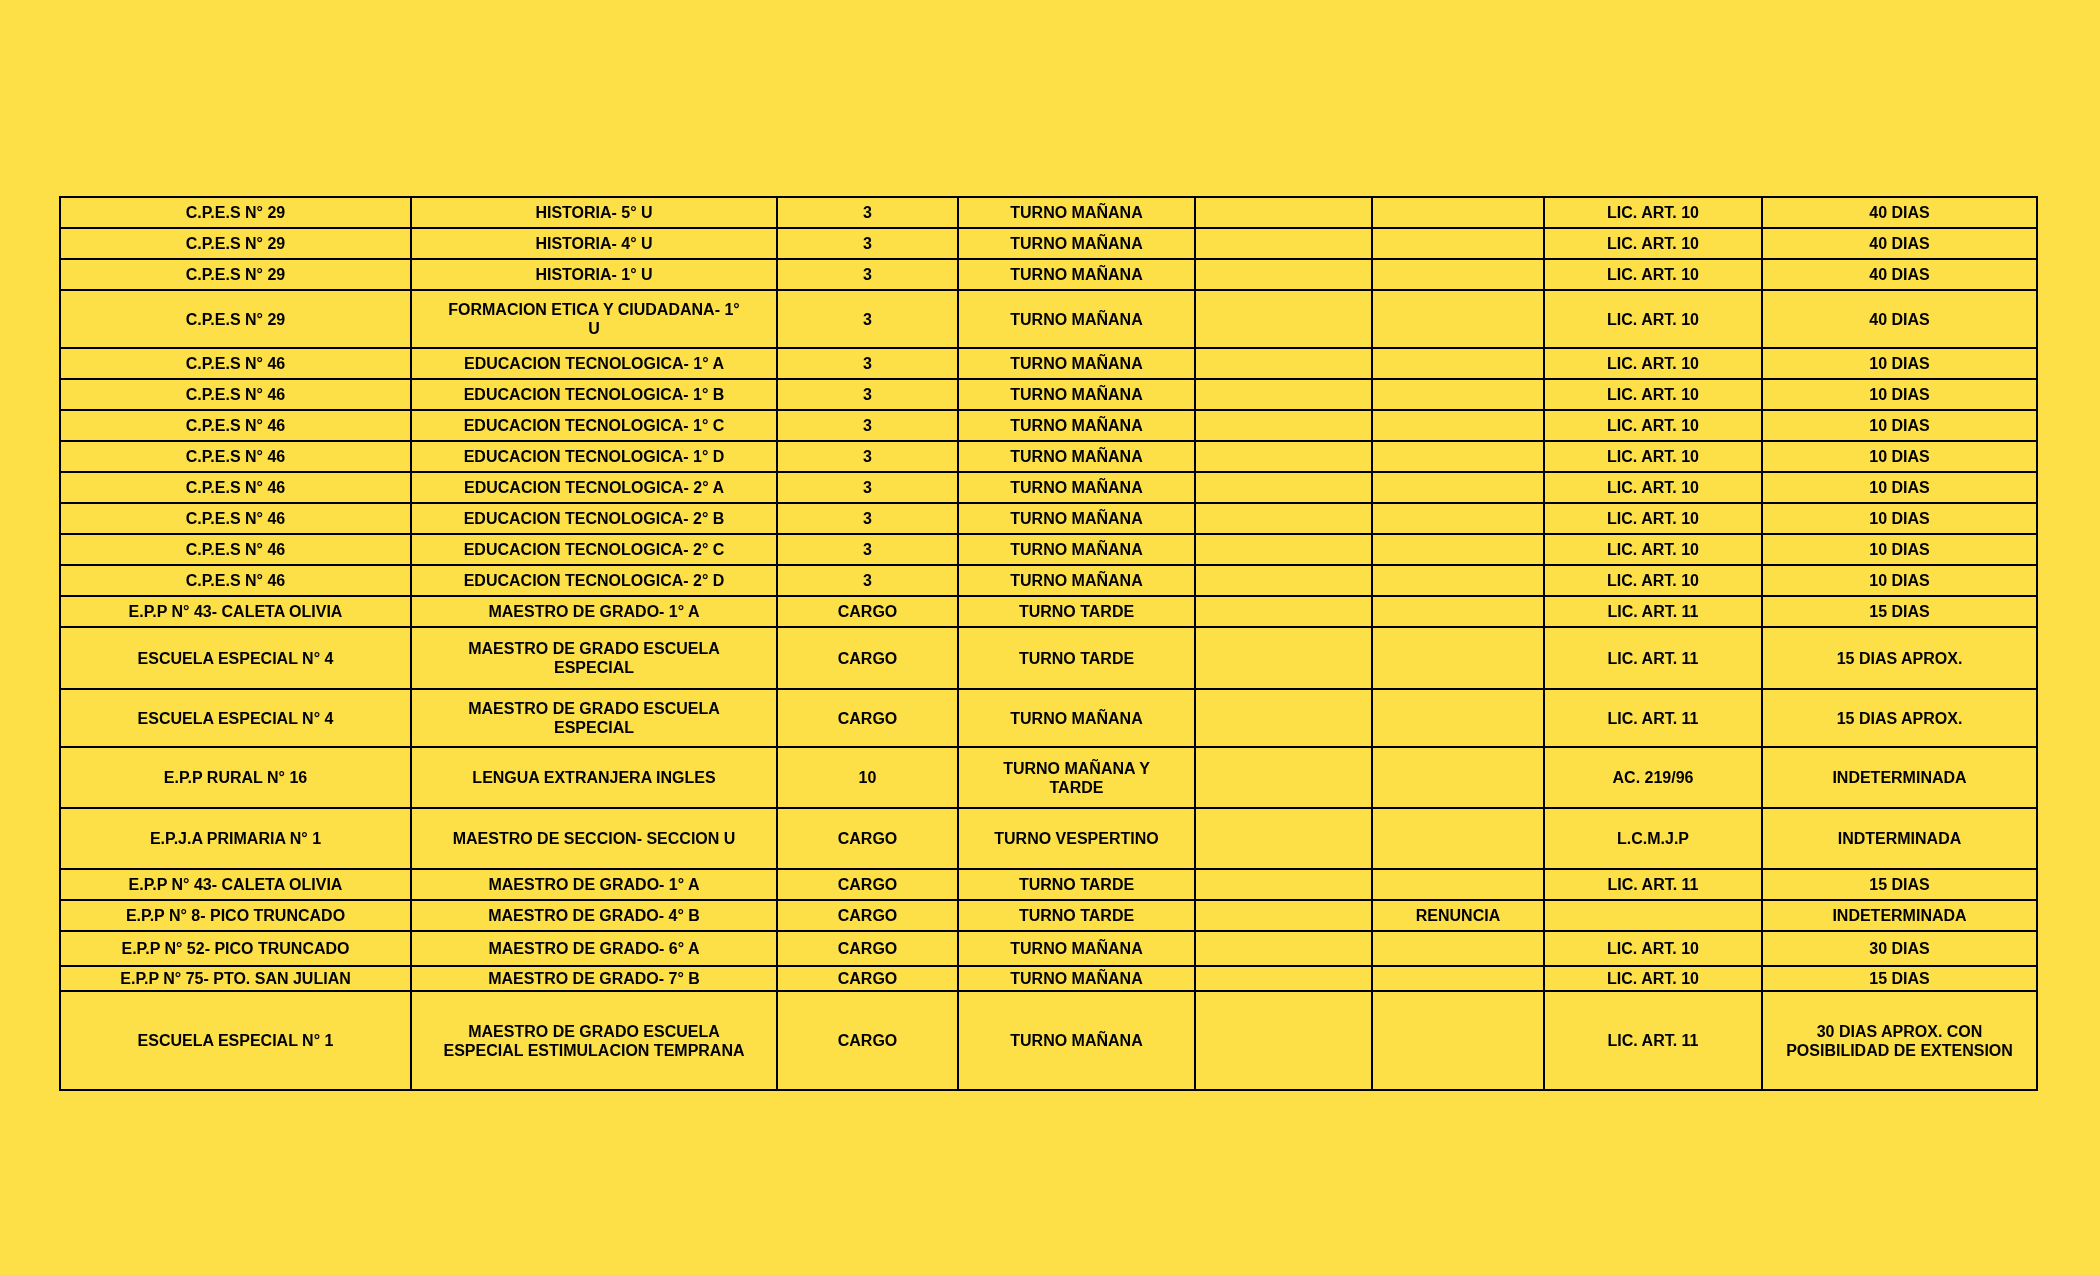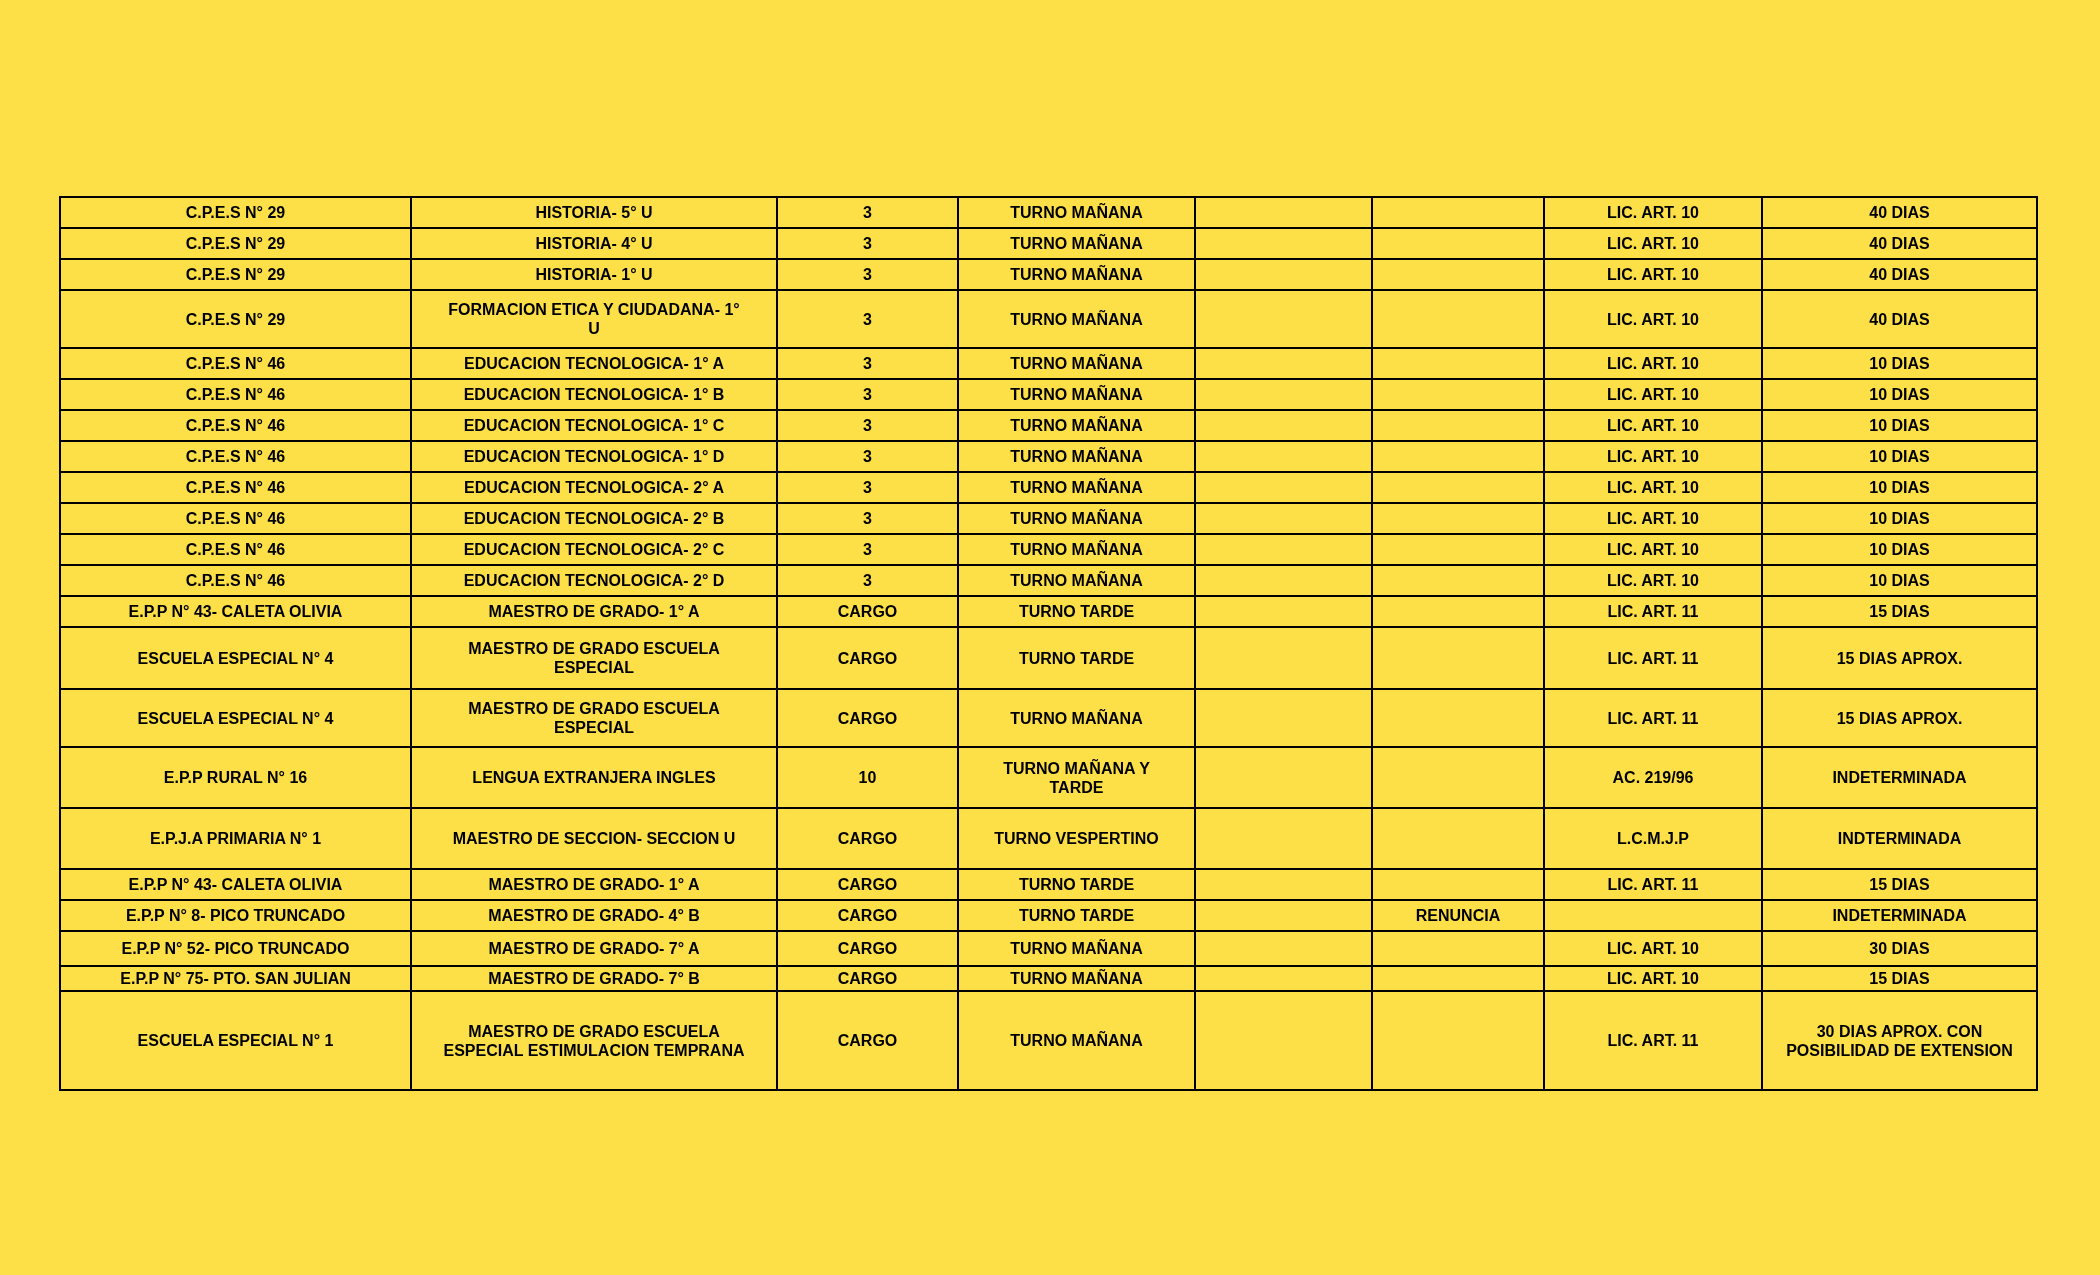--- a/index.html
+++ b/index.html
@@ -248,21 +248,21 @@
           <td>MAESTRO DE GRADO- 4° B</td>
           <td>CARGO</td>
           <td>TURNO TARDE</td>
           <td></td>
           <td>RENUNCIA</td>
           <td></td>
           <td>INDETERMINADA</td>
         </tr>
         <tr style="height: 35px;">
           <td>E.P.P N° 52- PICO TRUNCADO</td>
-          <td>MAESTRO DE GRADO- 7° A</td>
+          <td>MAESTRO DE GRADO- 6° A</td>
           <td>CARGO</td>
           <td>TURNO MAÑANA</td>
           <td></td>
           <td></td>
           <td>LIC. ART. 10</td>
           <td>30 DIAS</td>
         </tr>
         <tr style="height: 25px;">
           <td>E.P.P N° 75- PTO. SAN JULIAN</td>
           <td>MAESTRO DE GRADO- 7° B</td>

